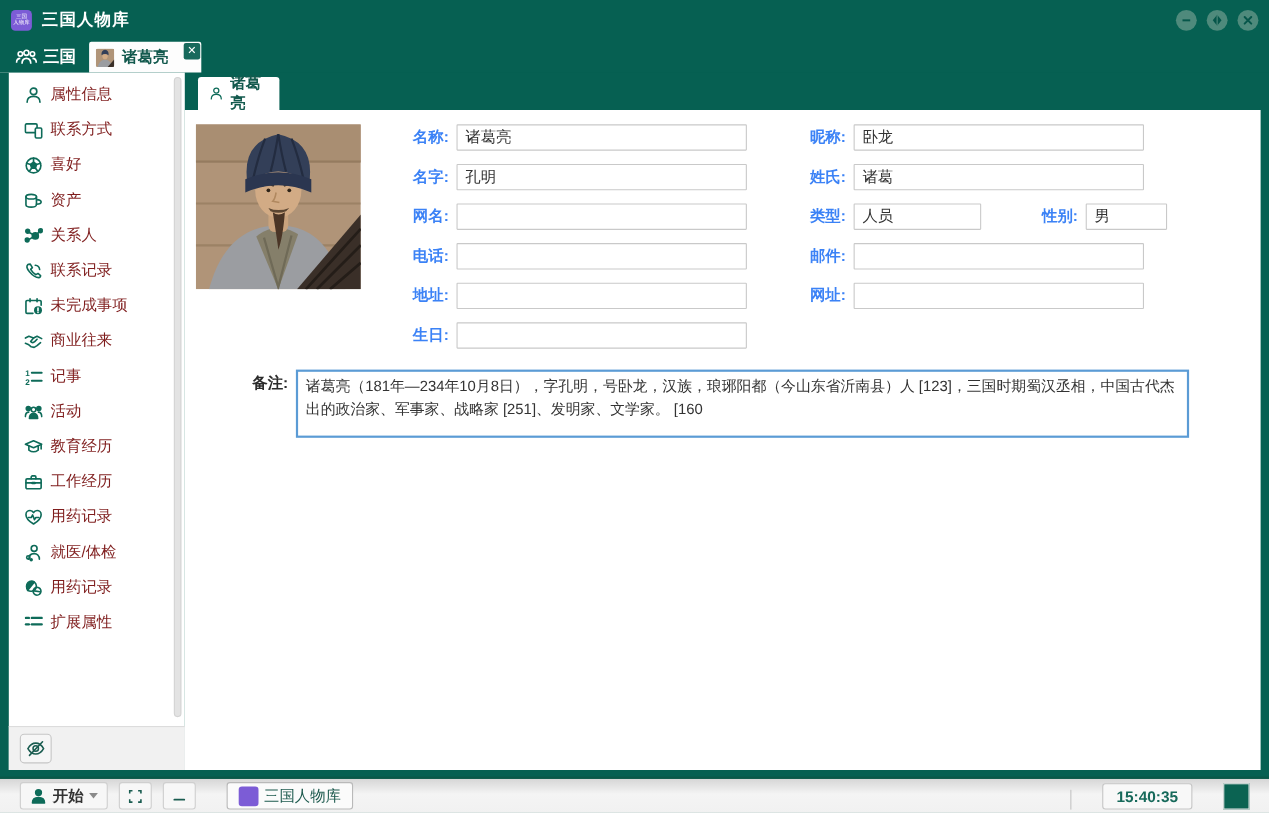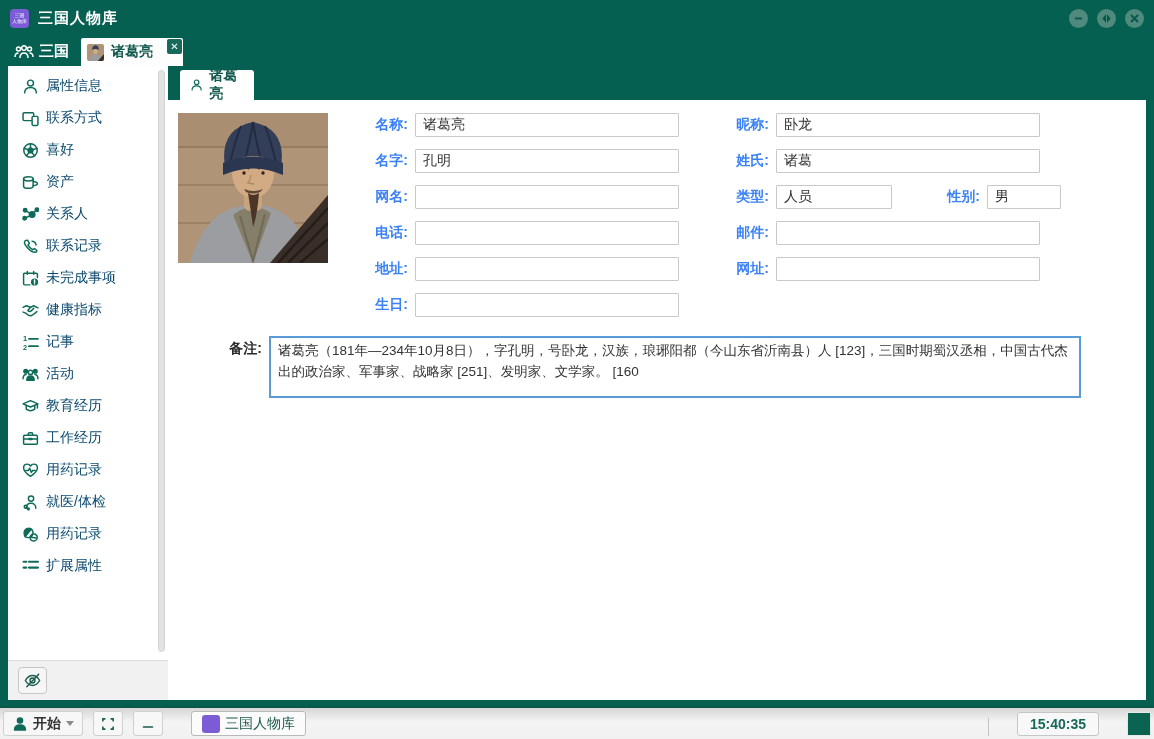--- a/index.html
+++ b/index.html
@@ -37,21 +37,21 @@
     border-radius:2px; cursor:pointer;
   }
   .mini-avatar { width:17px; height:17px; border-radius:2px; overflow:hidden; flex:0 0 auto; }
   
   .body-row { flex:1; display:flex; padding-bottom:6px; min-height:0; }
   
   .sidebar { width:168px; flex:0 0 auto; display:flex; flex-direction:column; border-left:8px solid #066052; background:#fff; position:relative; }
   .side-list { flex:1; overflow:hidden; padding-top:4px; position:relative; }
   .side-item {
     height:32px; display:flex; align-items:center; gap:7px; padding-left:14px;
-    color:#0c4a6e; font-size:14px; cursor:pointer; white-space:nowrap;
+    color:#7f1d1d; font-size:14px; cursor:pointer; white-space:nowrap;
   }
   .side-item svg { flex:0 0 auto; }
   .side-scrollbar {
     position:absolute; right:3px; top:4px; width:7px; height:582px;
     background:#e3e3e3; border:1px solid #d3d3d3; border-radius:4px;
   }
   .side-bottom {
     height:40px; flex:0 0 auto; background:#f1f1f1; border-top:1px solid #dcdcdc;
     display:flex; align-items:center; padding-left:10px;
   }
@@ -86,21 +86,21 @@
   .remark-row { display:flex; margin-top:7px; }
   .remark-label { width:84px; text-align:right; font-weight:bold; font-size:14px; color:#2b2b2b; margin-right:7px; flex:0 0 auto; padding-top:4px; }
   textarea.remark {
     width:812px; height:62px; border:2px solid #5b9bd5; font-family:inherit;
     font-size:13.5px; color:#333; padding:3px 7px; line-height:1.55; resize:none; outline:none;
   }
   
   .taskbar {
     height:33px; flex:0 0 auto; border-top:2px solid #0a5748;
     background:linear-gradient(#d6d6d6,#f4f4f4 45%,#f1f1f1);
-    display:flex; align-items:center; padding:0 3px; gap:10px;
+    display:flex; align-items:center; padding:0 18px; gap:10px;
   }
   .tb-btn {
     height:25px; border:1px solid #cfcfcf; border-radius:3px; background:#f7f7f7;
     display:flex; align-items:center; justify-content:center; cursor:pointer; padding:0 8px; gap:5px;
   }
   .start-label { font-weight:bold; font-size:14px; color:#333; }
   .caret { width:0; height:0; border-left:4px solid transparent; border-right:4px solid transparent; border-top:5px solid #8a8a8a; }
   .task-item { margin-left:18px; border:1px solid #b9b9b9; background:#fbfbfb; padding:0 10px; }
   .task-item .task-label { font-size:14px; color:#1d5a4e; }
   .task-ico { width:18px; height:18px; border-radius:3px; background:#7c5cd6; }
@@ -233,21 +233,21 @@
             <circle cx="11.8" cy="13.2" r="0.7" fill="#fff" stroke="none"></circle>
           </svg>
         <span>未完成事项</span>
       </div>
       <div class="side-item">
         <svg class="ic" width="17" height="17" viewBox="0 0 16 16">
             <path d="M1 5 L4 3.5 L8 5 L11 3.5 L15 5.5"></path>
             <path d="M1 9.5 L3.5 10.5 L6 12.5 L8.5 13 L11 11.5 L14 9"></path>
             <path d="M8 5 L5.5 8 C6.5 9.2 8 9.2 9 8 L11 6"></path>
           </svg>
-        <span>健康指标</span>
+        <span>商业往来</span>
       </div>
       <div class="side-item">
         <svg class="ic" width="17" height="17" viewBox="0 0 16 16">
             <text x="1" y="7" font-size="7" fill="#0e6b59" stroke="none" font-weight="bold">1</text>
             <text x="1" y="15" font-size="7" fill="#0e6b59" stroke="none" font-weight="bold">2</text>
             <line x1="6.5" y1="4.5" x2="15" y2="4.5" stroke-width="1.7"></line>
             <line x1="6.5" y1="11.5" x2="15" y2="11.5" stroke-width="1.7"></line>
           </svg>
         <span>记事</span>
       </div>

